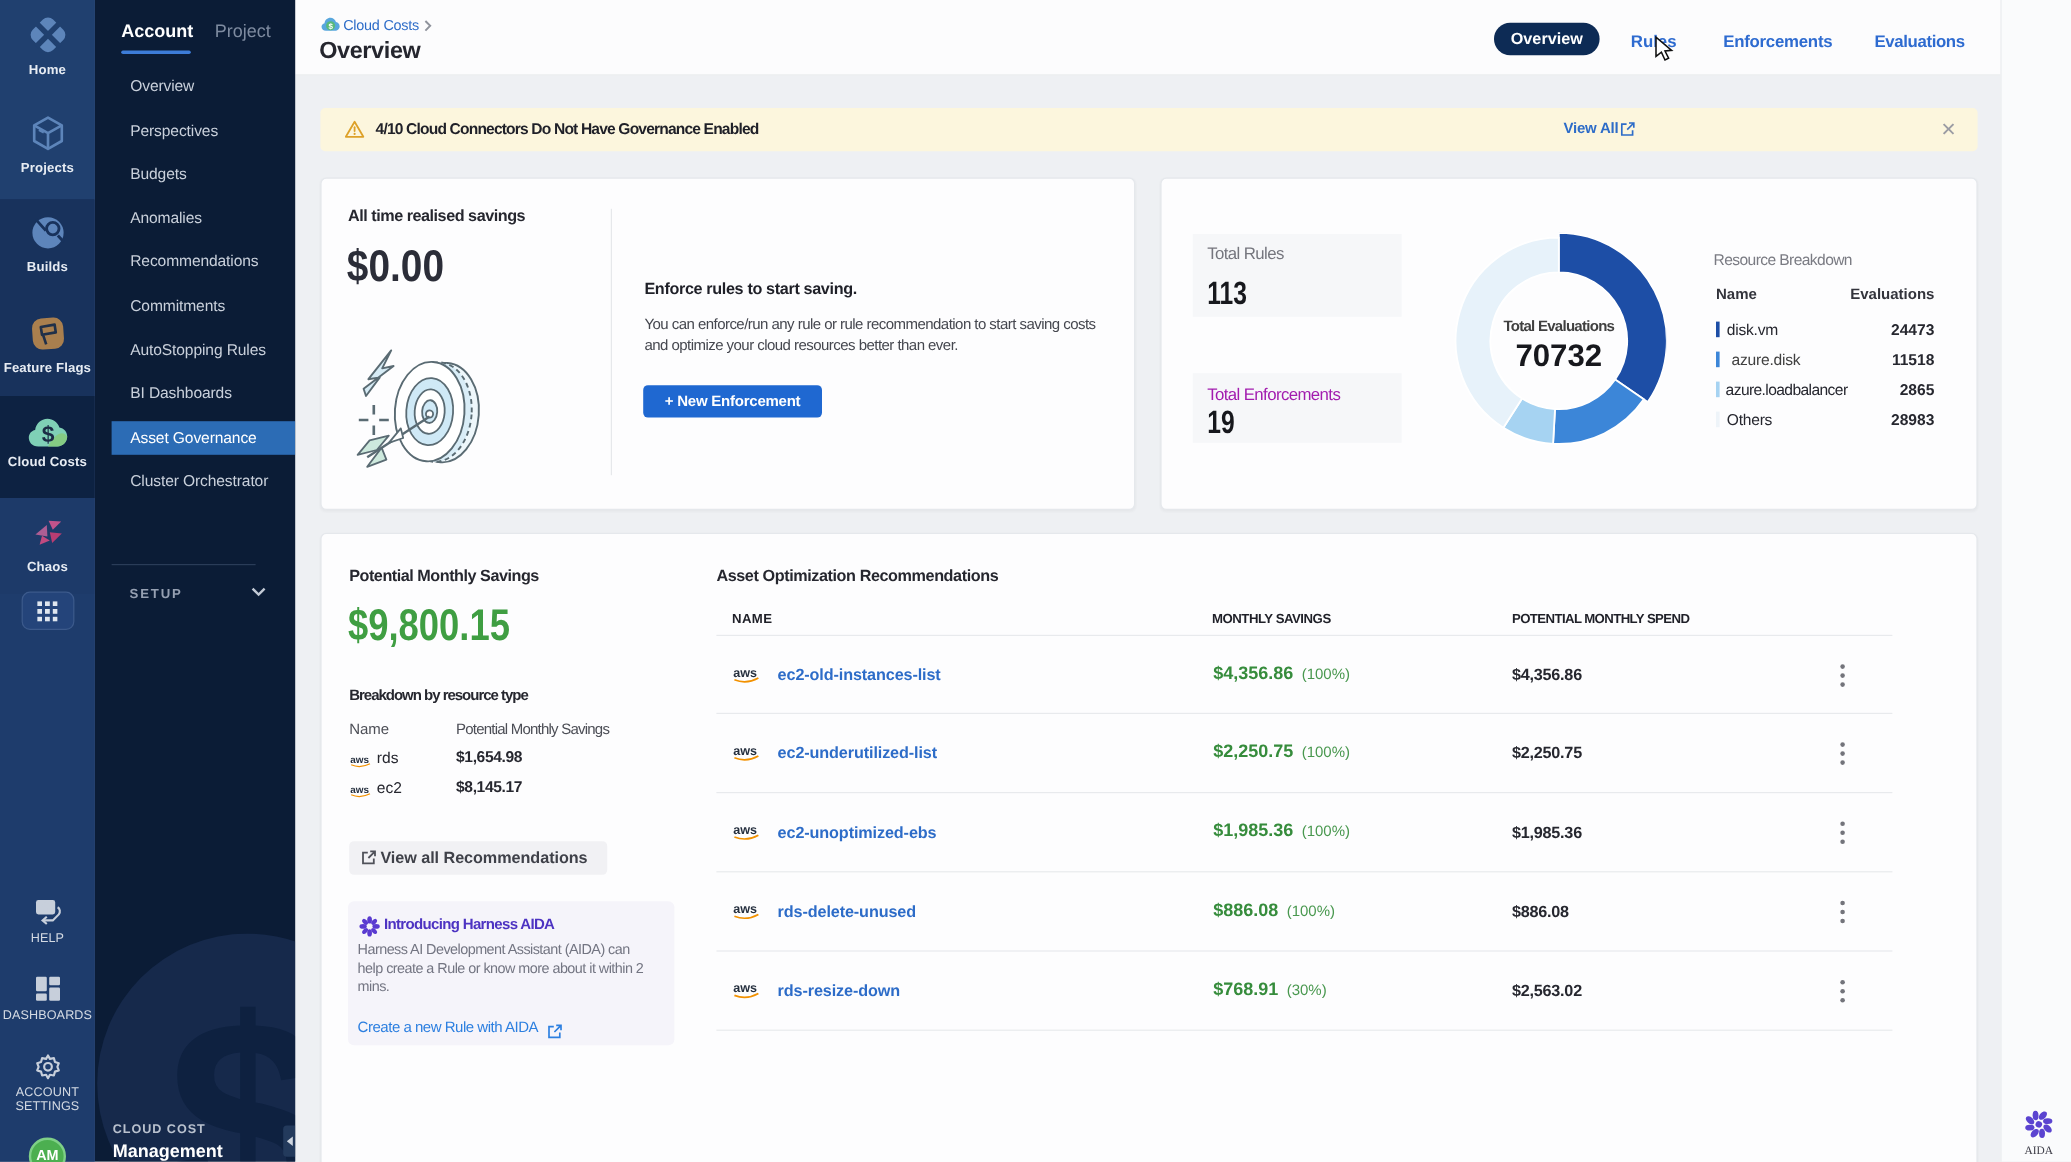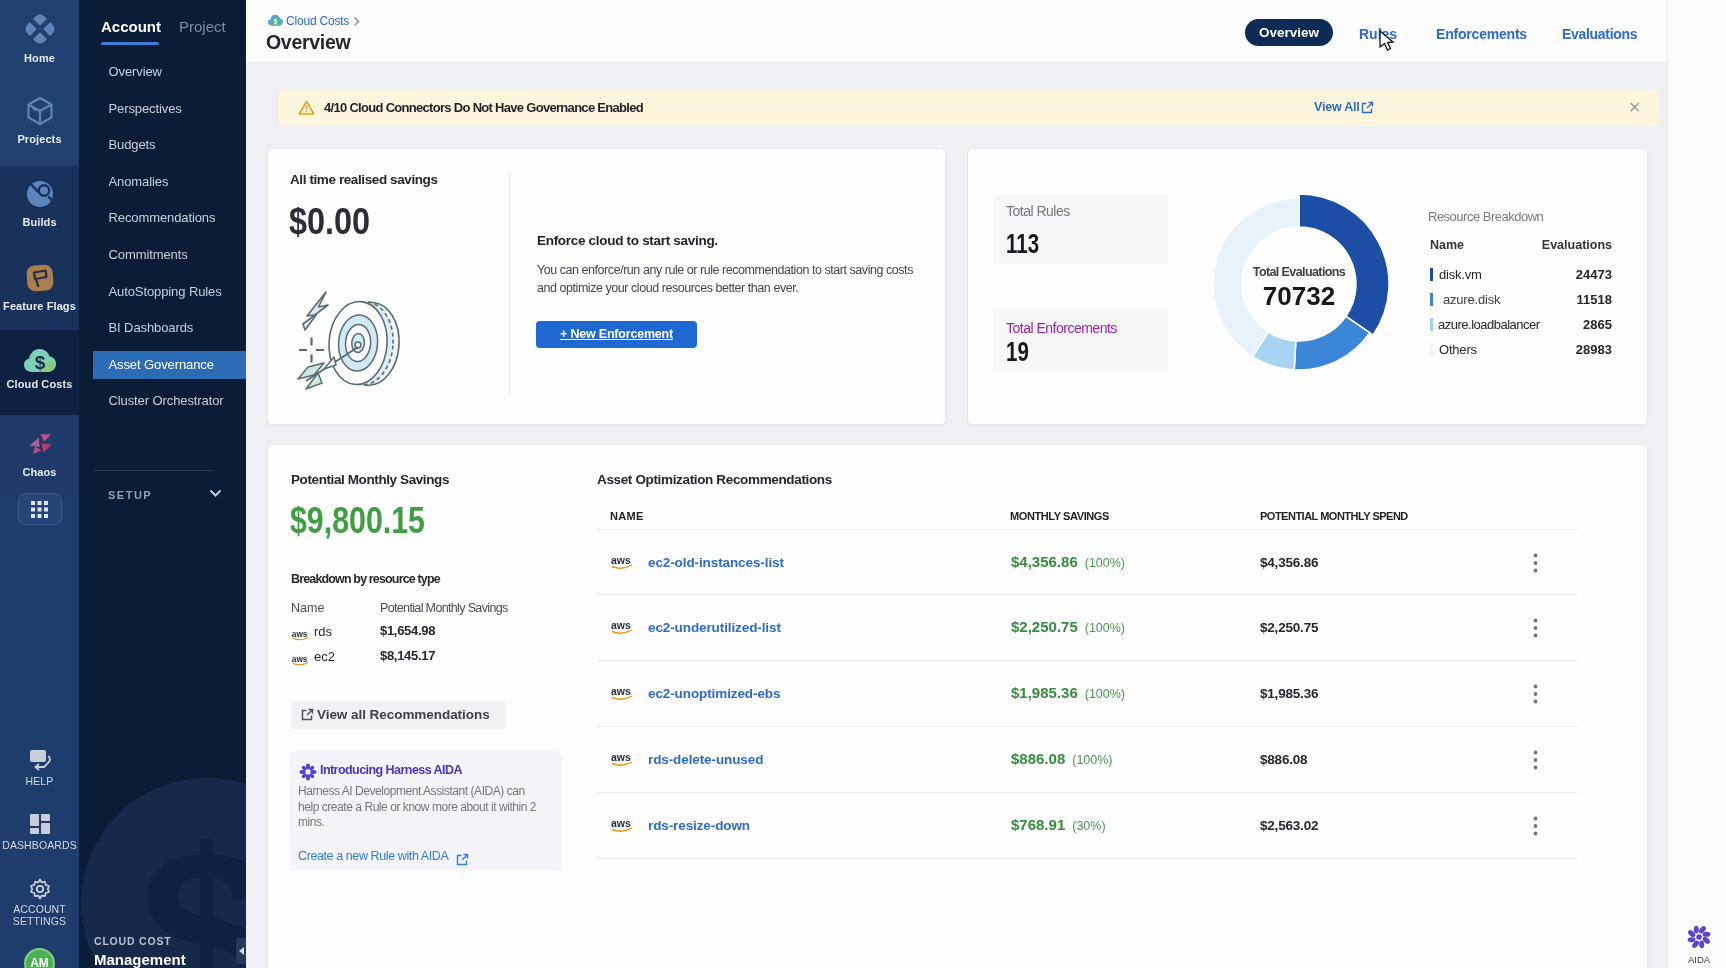--- a/index.html
+++ b/index.html
@@ -196,42 +196,42 @@
 
     <div class="abs" style="left:999px;top:19px;width:88px;height:27px;border-radius:14px;background:#0d2b55;color:#fff;font-size:13.5px;font-weight:700;text-align:center;line-height:27px;">Overview</div>
     <div class="abs" style="left:1113px;top:26px;font-size:14px;color:#2e6bd0;font-weight:600;">Rules</div>
     <div class="abs" style="left:1190px;top:26px;font-size:14px;letter-spacing:-.2px;color:#2e6bd0;font-weight:600;">Enforcements</div>
     <div class="abs" style="left:1316px;top:26px;font-size:14px;letter-spacing:-.3px;color:#2e6bd0;font-weight:600;">Evaluations</div>
     <svg class="abs" style="left:1133px;top:30px;z-index:50;" width="17" height="24" viewBox="0 0 17 24">
         <path d="M1 1 L1 17 L5.5 13.5 L8.5 20 L11.5 18.5 L8.5 12.5 L14 12 Z" fill="#fff" stroke="#111" stroke-width="1.3"></path>
       </svg>
   </div>
 
-  <div class="abs" style="left:32px;top:90px;width:1381px;height:36px;background:#fcf6dd;border-radius:4px;">
+  <div class="abs" style="left:21px;top:90px;width:1381px;height:36px;background:#fcf6dd;border-radius:4px;">
     <svg class="abs" style="left:20px;top:10px;" width="17" height="16" viewBox="0 0 17 16" fill="none" stroke="#dda129" stroke-width="1.5">
         <path d="M8.5 1.5 L15.8 14 L1.2 14 Z" stroke-linejoin="round"></path>
         <path d="M8.5 6 L8.5 9.2" stroke-linecap="round"></path>
         <circle cx="8.5" cy="11.6" r=".9" fill="#dda129" stroke="none"></circle>
       </svg>
     <div id="bb" class="abs" style="left:46px;top:10px;font-size:13px;letter-spacing:-.7px;color:#1f2028;font-weight:700;">4/10 Cloud Connectors Do Not Have Governance Enabled</div>
     <div class="abs" style="left:1036px;top:10px;font-size:12.5px;letter-spacing:-.2px;color:#2d6cc8;font-weight:600;">View All</div>
     <svg class="abs" style="left:1083px;top:11px;" width="13" height="13" viewBox="0 0 13 13" fill="none" stroke="#2d6cc8" stroke-width="1.4">
         <path d="M10.5 7.5 L10.5 11.5 L1.5 11.5 L1.5 2.5 L5.5 2.5"></path>
         <path d="M7.5 1.5 L11.5 1.5 L11.5 5.5 M11.5 1.5 L6 7"></path>
       </svg>
     <div class="abs" style="left:1350px;top:8px;font-size:16px;color:#9b9ca3;">✕</div>
   </div>
 
   <div class="card" style="left:21px;top:148px;width:679px;height:277px;">
     <div id="c1t" class="abs" style="left:22px;top:23px;font-size:13.5px;letter-spacing:-.4px;color:#26272f;font-weight:700;">All time realised savings</div>
     <div id="zero" class="abs" style="left:21px;top:52px;font-size:37px;color:#2b2d38;font-weight:700;transform:scaleX(.875);transform-origin:0 0;">$0.00</div>
     <div class="abs" style="left:241px;top:25px;width:1px;height:222px;background:#e6e8eb;"></div>
-    <div id="enf" class="abs" style="left:269px;top:84px;font-size:13.5px;letter-spacing:-.3px;color:#1f2028;font-weight:700;">Enforce cloud to start saving.</div>
+    <div id="enf" class="abs" style="left:269px;top:84px;font-size:13.5px;letter-spacing:-.3px;color:#1f2028;font-weight:700;">Enforce rules to start saving.</div>
     <div id="par" class="abs" style="left:269px;top:112px;font-size:12.5px;letter-spacing:-.45px;color:#45474f;line-height:18px;white-space:nowrap;">You can enforce/run any rule or rule recommendation to start saving costs<br>and optimize your cloud resources better than ever.</div>
-    <div id="btn1" class="abs" style="left:268px;top:172px;width:161px;height:27px;background:#1f68d1;border-radius:4px;color:#fff;font-size:12.5px;letter-spacing:-.2px;font-weight:700;text-align:center;line-height:27px;text-decoration:underline;">+ New Enforcement</div>
+    <div id="btn1" class="abs" style="left:268px;top:172px;width:149px;height:27px;background:#1f68d1;border-radius:4px;color:#fff;font-size:12.5px;letter-spacing:-.2px;font-weight:700;text-align:center;line-height:27px;">+ New Enforcement</div>
 
     <svg class="abs" style="left:20px;top:140px;" width="125" height="110" viewBox="0 0 125 110">
       <g transform="rotate(4 70 55)">
         <ellipse cx="82" cy="54" rx="29" ry="41.5" fill="#eef7fb" stroke="#5a6b73" stroke-width="1.6"></ellipse>
         <ellipse cx="76" cy="54" rx="29" ry="41.5" fill="#d9edf7" stroke="#5a6b73" stroke-width="1.6" stroke-dasharray="4 3"></ellipse>
         <ellipse cx="70" cy="54" rx="29" ry="41.5" fill="#fff" stroke="#5a6b73" stroke-width="1.6"></ellipse>
         <ellipse cx="70" cy="54" rx="19.5" ry="28" fill="#cfe9f6" stroke="#5a6b73" stroke-width="1.5"></ellipse>
         <ellipse cx="70" cy="54" rx="12.5" ry="18.5" fill="#fff" stroke="#5a6b73" stroke-width="1.5"></ellipse>
         <ellipse cx="70" cy="54" rx="6.3" ry="9.5" fill="#cfe9f6" stroke="#5a6b73" stroke-width="1.5"></ellipse>
         <circle cx="70" cy="56" r="3" fill="#fff" stroke="#5a6b73" stroke-width="1.5"></circle>
@@ -406,21 +406,21 @@
           <span class="kebab"><svg width="5" height="20" viewBox="0 0 5 20">
               <circle cx="2.5" cy="2.5" r="1.9" fill="#73747b"></circle>
               <circle cx="2.5" cy="10" r="1.9" fill="#73747b"></circle>
               <circle cx="2.5" cy="17.5" r="1.9" fill="#73747b"></circle>
             </svg></span>
         </div>
     </div>
   </div>
 </div>
 
-<div id="aida-fab" class="abs" style="left:1681px;top:924px;width:36px;text-align:center;z-index:40;">
+<div id="aida-fab" class="abs" style="left:1681px;top:924px;width:36px;text-align:center;z-index:40;font-family:Liberation Serif, serif;">
   <svg width="26" height="26" viewBox="0 0 20 20">
       <g fill="#5b44d0" transform="rotate(25 10 10)">
         <ellipse cx="10" cy="3.8" rx="2" ry="3.2" transform="rotate(18 10 3.8)"></ellipse>
         <ellipse cx="10" cy="16.2" rx="2" ry="3.2" transform="rotate(18 10 16.2)"></ellipse>
         <ellipse cx="3.8" cy="10" rx="3.2" ry="2" transform="rotate(18 3.8 10)"></ellipse>
         <ellipse cx="16.2" cy="10" rx="3.2" ry="2" transform="rotate(18 16.2 10)"></ellipse>
         <ellipse cx="5.7" cy="5.7" rx="1.9" ry="3" transform="rotate(-27 5.7 5.7)"></ellipse>
         <ellipse cx="14.3" cy="14.3" rx="1.9" ry="3" transform="rotate(-27 14.3 14.3)"></ellipse>
         <ellipse cx="14.3" cy="5.7" rx="1.9" ry="3" transform="rotate(63 14.3 5.7)"></ellipse>
         <ellipse cx="5.7" cy="14.3" rx="1.9" ry="3" transform="rotate(63 5.7 14.3)"></ellipse>

